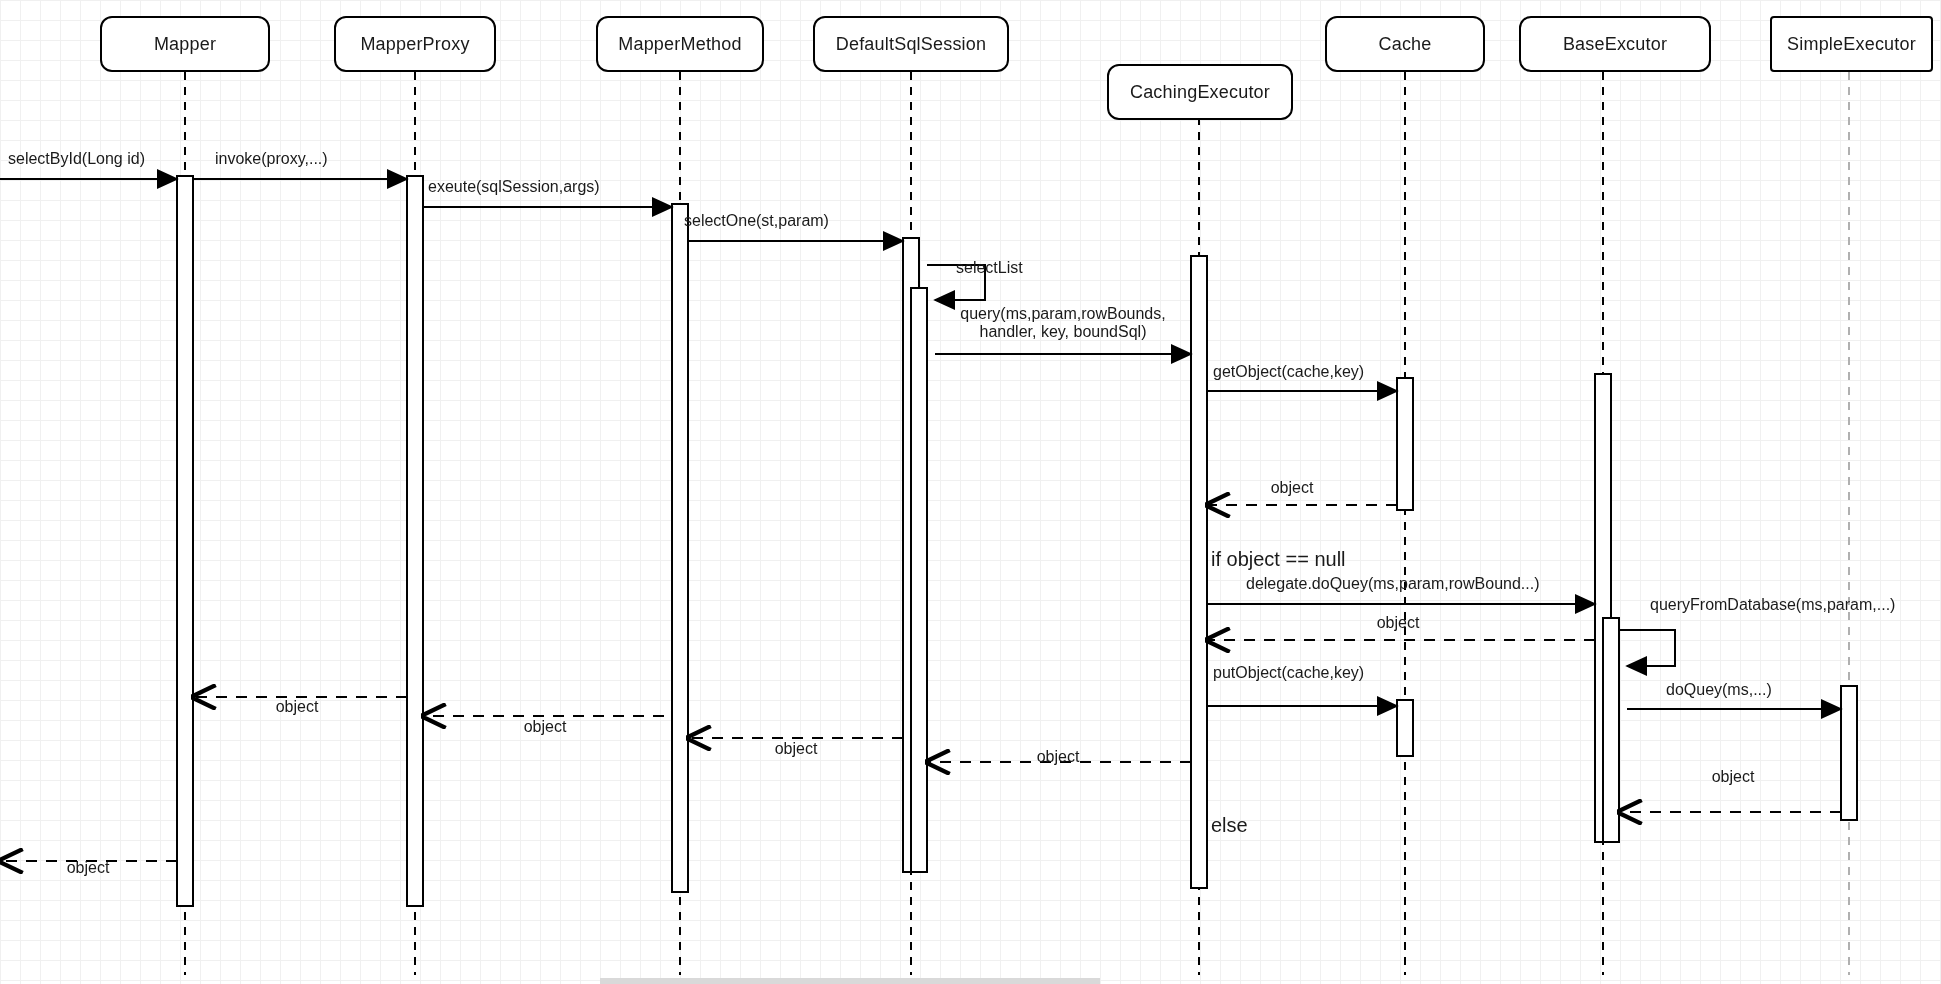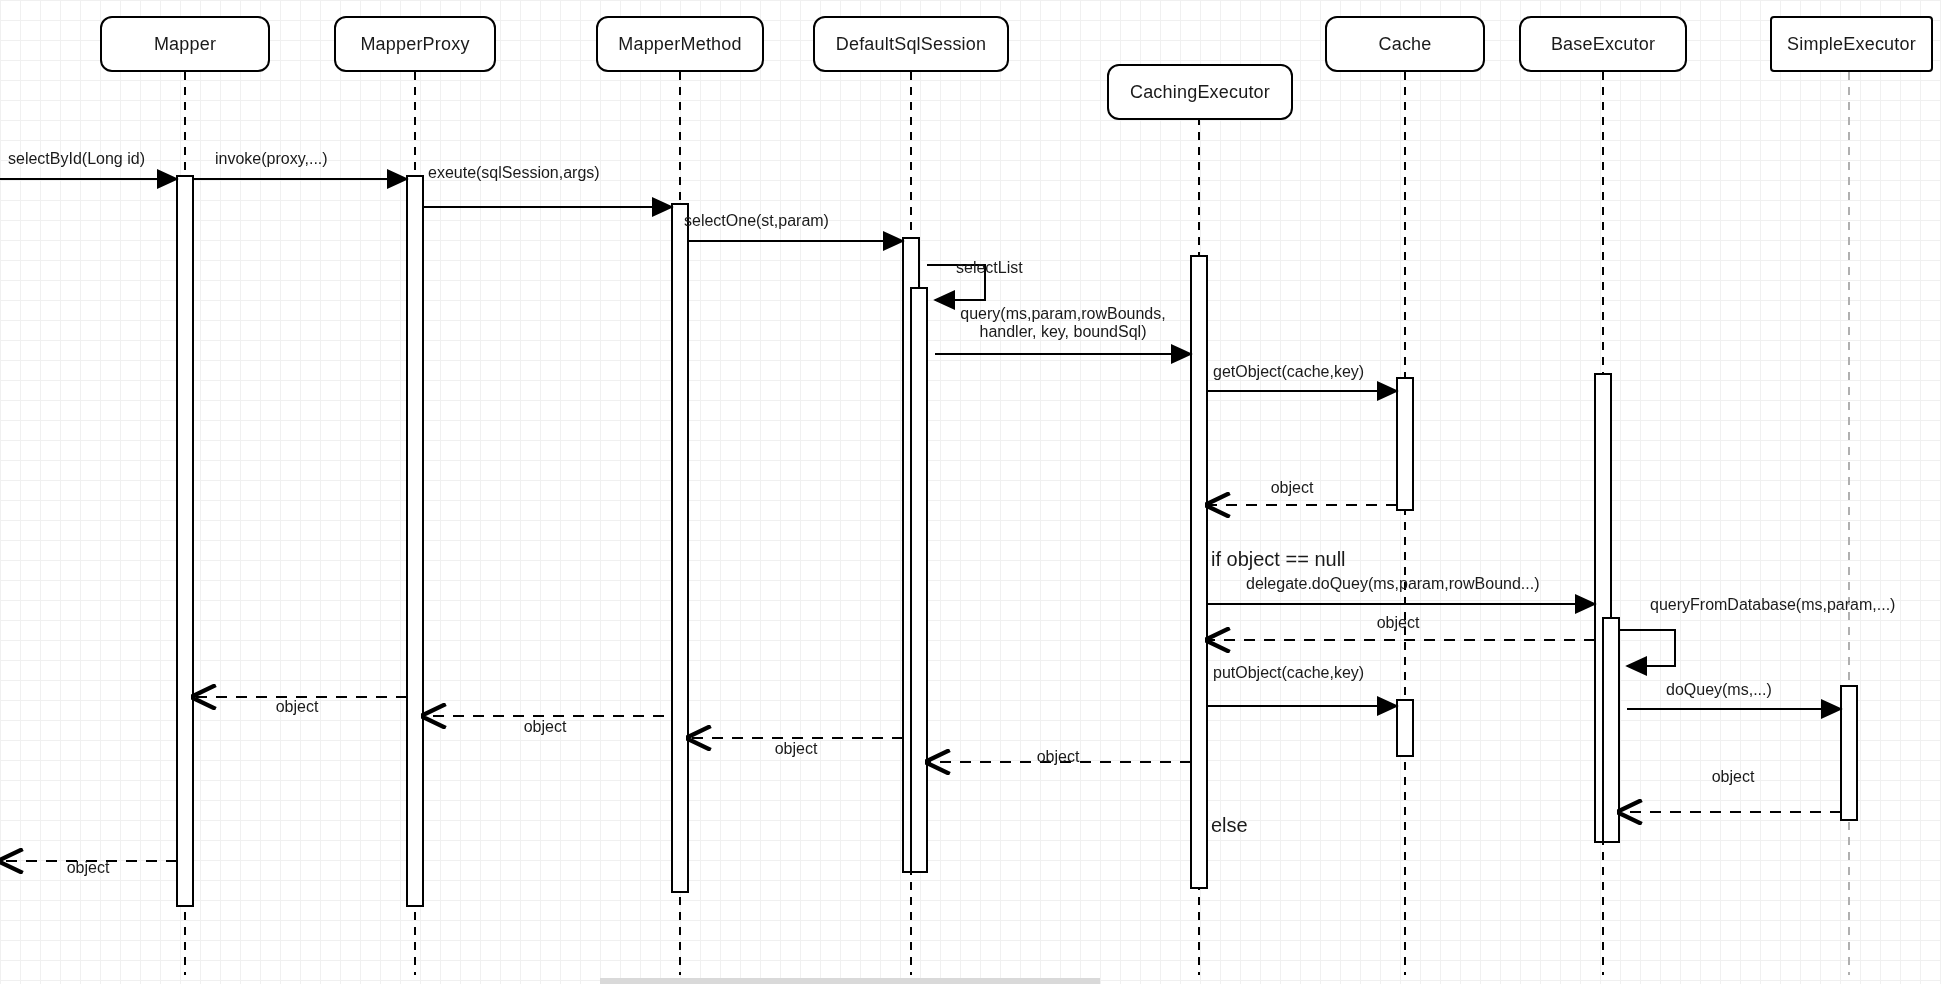--- a/index.html
+++ b/index.html
@@ -146,35 +146,35 @@
       </div>
       <div class="participant-box" style="left: 813px; top: 16px; width: 196px; height: 56px;">
         <span>DefaultSqlSession</span>
       </div>
       <div class="participant-box" style="left: 1107px; top: 16px; width: 186px; height: 56px; margin-top: 48px;">
         <span>CachingExecutor</span>
       </div>
       <div class="participant-box" style="left: 1325px; top: 16px; width: 160px; height: 56px;">
         <span>Cache</span>
       </div>
-      <div class="participant-box" style="left: 1519px; top: 16px; width: 168px; height: 56px; justify-content: center;">
+      <div class="participant-box" style="left: 1519px; top: 16px; width: 192px; height: 56px; justify-content: center;">
         <span>BaseExcutor</span>
       </div>
       <div class="participant-box square" style="left: 1770px; top: 16px; width: 163px; height: 56px;">
         <span>SimpleExecutor</span>
       </div>
     </div>
   <div id="labels-layer">
       <div class="msg-label" style="left: 8px; top: 150px;">
         <div>selectById(Long id)</div>
       </div>
       <div class="msg-label" style="left: 215px; top: 150px;">
         <div>invoke(proxy,...)</div>
       </div>
-      <div class="msg-label" style="left: 428px; top: 164px;">
+      <div class="msg-label" style="left: 428px; top: 178px;">
         <div>exeute(sqlSession,args)</div>
       </div>
       <div class="msg-label" style="left: 684px; top: 212px;">
         <div>selectOne(st,param)</div>
       </div>
       <div class="msg-label" style="left: 956px; top: 259px;">
         <div>selectList</div>
       </div>
       <div class="msg-label center" style="left: 1063px; top: 305px;">
         <div>query(ms,param,rowBounds,</div>

